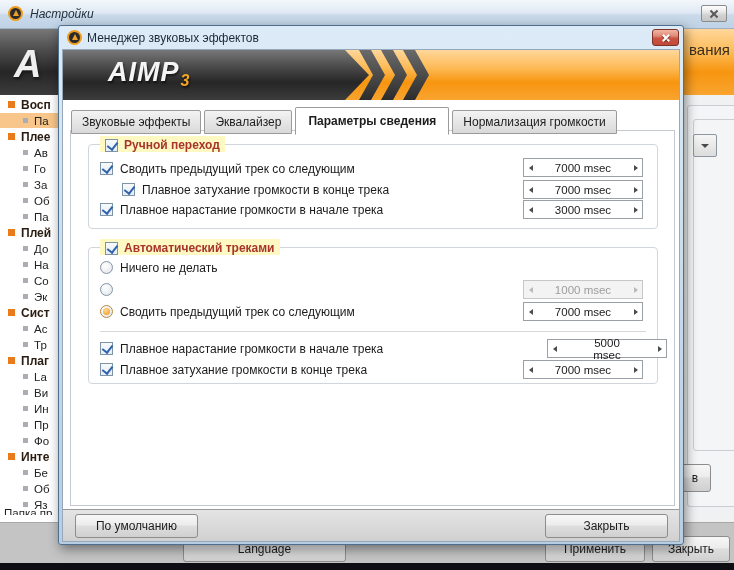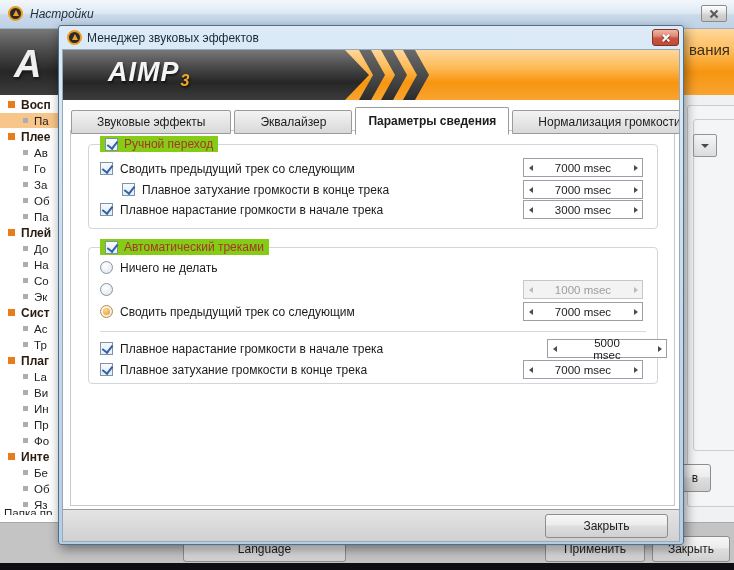--- a/index.html
+++ b/index.html
@@ -28,22 +28,22 @@
   .spin { position:absolute; width:120px; height:19px; border:1px solid #9aa0a6; background:#fff;
     display:flex; align-items:center; font-size:11.5px; color:#1b1b1b; }
   .spin .sval { flex:1; text-align:center; }
   .sarr { width:13px; height:100%; display:flex; align-items:center; justify-content:center; }
   .sarr.l::after { content:""; border-top:3px solid transparent; border-bottom:3px solid transparent; border-right:4px solid #4c4c4c; }
   .sarr.r::after { content:""; border-top:3px solid transparent; border-bottom:3px solid transparent; border-left:4px solid #4c4c4c; }
   .spin.disabled { background:#f3f3f3; border-color:#c7c7c7; color:#9d9d9d; }
   .spin.disabled .sarr.l::after { border-right-color:#b9b9b9; }
   .spin.disabled .sarr.r::after { border-left-color:#b9b9b9; }
   .grp { position:absolute; border:1px solid #d0d6db; border-radius:4px; }
-  .legend { position:absolute; display:flex; align-items:center; gap:6px; background:#84cc16;
-    padding:0 5px; font-size:12px; color:#a8352b; height:16px; white-space:nowrap; }
+  .legend { position:absolute; display:flex; align-items:flex-end; gap:6px; background:#fef9c3;
+    padding:0 5px; font-size:12px; color:#a8352b; height:16px; white-space:nowrap;font-weight:bold; }
   .aimp-ico { position:absolute; width:15px; height:15px; border-radius:50%;
     background:#2b2b2b; border:2px solid #ef9c1c; }
   .aimp-ico::after { content:""; position:absolute; left:2.5px; top:2px; width:0; height:0;
     border-left:3px solid transparent; border-right:3px solid transparent; border-bottom:6px solid #f0a02a; }
   .winclose { position:absolute; background:linear-gradient(180deg,#ffffff,#e8e8e8 40%,#d2d2d2 60%,#c6c6c6);
     border:1px solid #8b8b8b; border-radius:2px; }
   .winclose::before, .winclose::after { content:""; position:absolute; left:50%; top:50%;
     width:10px; height:2px; background:#5a5a5a; }
   .winclose::before { transform:translate(-50%,-50%) rotate(45deg); }
   .winclose::after  { transform:translate(-50%,-50%) rotate(-45deg); }
@@ -100,21 +100,21 @@
   
   #dialog { position:absolute; left:58px; top:25px; width:626px; height:520px;
     background:linear-gradient(180deg,#dcebf7,#b7cde2); border:1px solid #4f6f8f; border-radius:3px;
     box-shadow:2px 4px 12px rgba(0,0,0,.45); }
   #dlg-title { position:absolute; left:28px; top:5px; font-size:12px; color:#1c2a38; }
   #dlg-inner { position:absolute; left:3px; top:23px; width:618px; height:493px;
     background:#fff; border:1px solid #96a8ba; overflow:hidden; }
   #dlg-banner { position:absolute; left:0; top:0; width:618px; height:50px; overflow:hidden; }
   #dlg-banner .banner-dark { width:306px; clip-path:polygon(0 0,282px 0,306px 50%,282px 100%,0 100%); }
   #dlg-tabs { position:absolute; left:8px; top:57px; display:flex; align-items:flex-end; z-index:3; }
-  .tab { padding:4px 25px; font-size:12px; color:#1d1d1d; white-space:nowrap;
+  .tab { padding:4px 10px; font-size:12px; color:#1d1d1d; white-space:nowrap;
     background:linear-gradient(180deg,#f3f3f3,#d9d9d9); border:1px solid #9b9b9b;
     border-radius:2px 2px 0 0; margin-right:3px; position:relative; }
   .tab.active { background:#fff; font-weight:bold; padding:6px 12px 6px; margin-bottom:-1px; z-index:4;
     border-bottom:1px solid #fff; }
   #dlg-panel { position:absolute; left:7px; top:80px; width:605px; height:376px;
     border:1px solid #c3c9cf; background:#fff; z-index:1; }
   .sep { position:absolute; height:1px; background:#d8d8d8; }
   #dlg-footer { position:absolute; left:0; top:459px; width:618px; height:34px;
     background:linear-gradient(180deg,#e4e4e4,#cfcfcf); border-top:1px solid #9b9b9b; }
   .z2 { z-index:2; }
@@ -368,19 +368,22 @@
         <span class="cb checked"></span>
         <span>Плавное затухание громкости в конце трека</span>
       </div>
       <div class="spin z2" style="left:460px;top:310px;">
         <span class="sarr l"></span>
           <span class="sval">7000 msec</span>
           <span class="sarr r"></span>
       </div>
 
       <div id="dlg-footer"></div>
+      <div class="btn z2" style="left:12px;top:464px;width:123px;height:24px;">
+          <span>По умолчанию</span>
+        </div>
       <div class="btn z2" style="left:482px;top:464px;width:123px;height:24px;">
           <span>Закрыть</span>
         </div>
     </div>
   </div>
 
 </div>
 
 </body></html>

